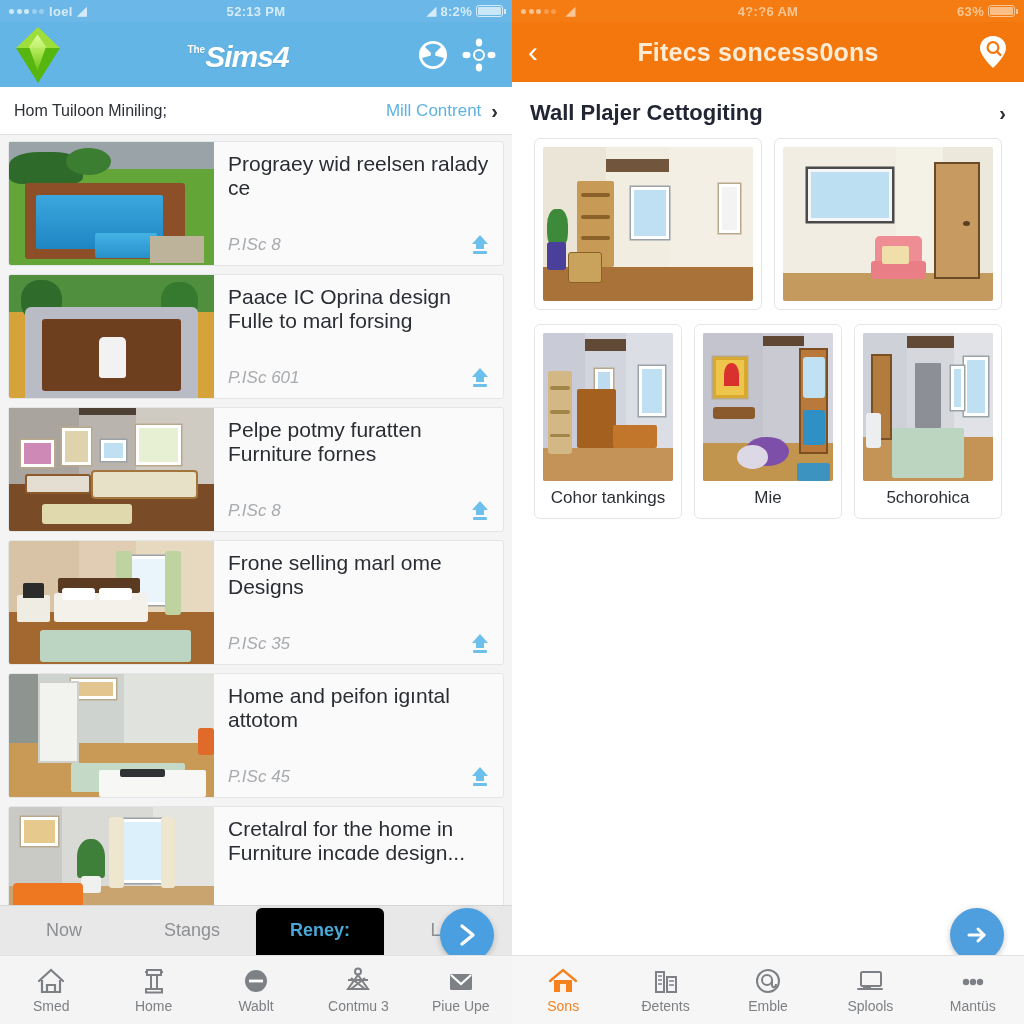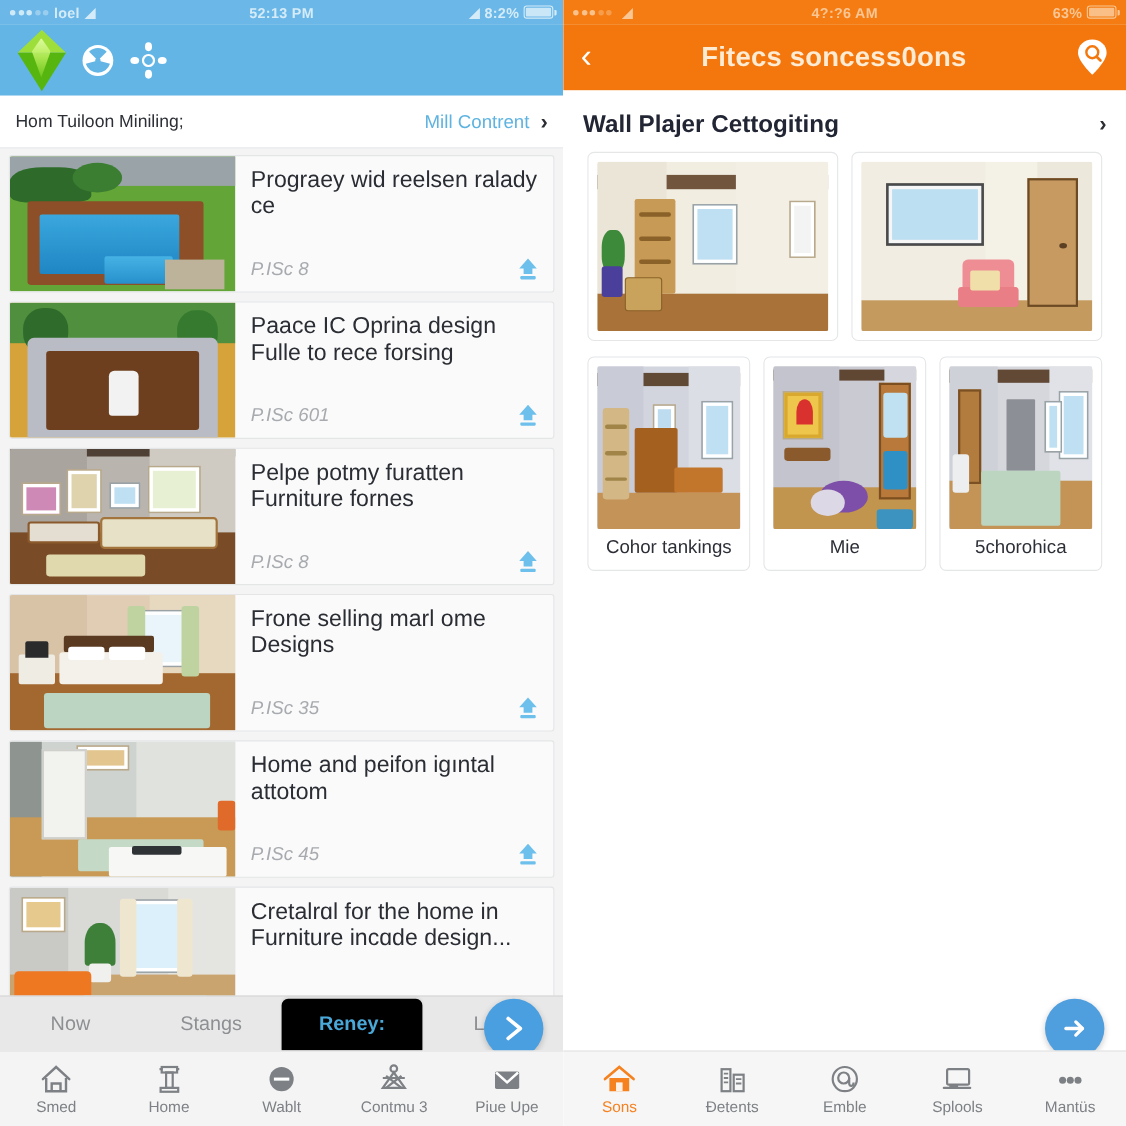--- a/index.html
+++ b/index.html
@@ -228,20 +228,23 @@
           </span>
       </div>
     </div>
 
     <div class="app-header">
       <div class="plumbob">
         <div class="top"></div>
           <div class="bot"></div>
           <div class="glow"></div>
       </div>
+      <div class="sims-logo">
+        <span class="the">The</span><span>Sims4</span>
+      </div>
       <span class="hdr-icon">
         <svg viewBox="0 0 34 34" width="34" height="34">
           <circle cx="17" cy="17" r="14" fill="#fff"></circle>
           <path d="M17 17 L9 9 A11.3 11.3 0 0 1 25 9 Z" fill="#62b5e5"></path>
           <path d="M17 17 L6 20 A11.5 11.5 0 0 0 28 20 Z" fill="#62b5e5"></path>
           <circle cx="17" cy="17" r="2.4" fill="#62b5e5"></circle>
         </svg>
       </span>
       <span class="hdr-icon">
         <svg viewBox="0 0 34 34" width="34" height="34">
@@ -291,21 +294,21 @@
           <div class="pit-scene">
             <div class="grass"></div>
               <div class="hedge"></div>
               <div class="hedge2"></div>
             <div class="wallbox"></div>
               <div class="inner"></div>
               <div class="toilet"></div>
           </div>
         </div>
         <div class="row-body">
-          <div class="row-title">Paace IC Oprina design Fulle to rece forsing</div>
+          <div class="row-title">Paace IC Oprina design Fulle to marl forsing</div>
           <div class="row-sub">P.ISc 601</div>
           <span class="dl-icon">
             <svg viewBox="0 0 22 22" width="22" height="22">
               <path d="M11 2 L19 11 H15 V16 H7 V11 H3 Z" fill="#6ec0ec"></path>
               <rect x="4" y="18" width="14" height="3" rx="1" fill="#6ec0ec"></rect>
             </svg>
           </span>
         </div>
       </div>
 

